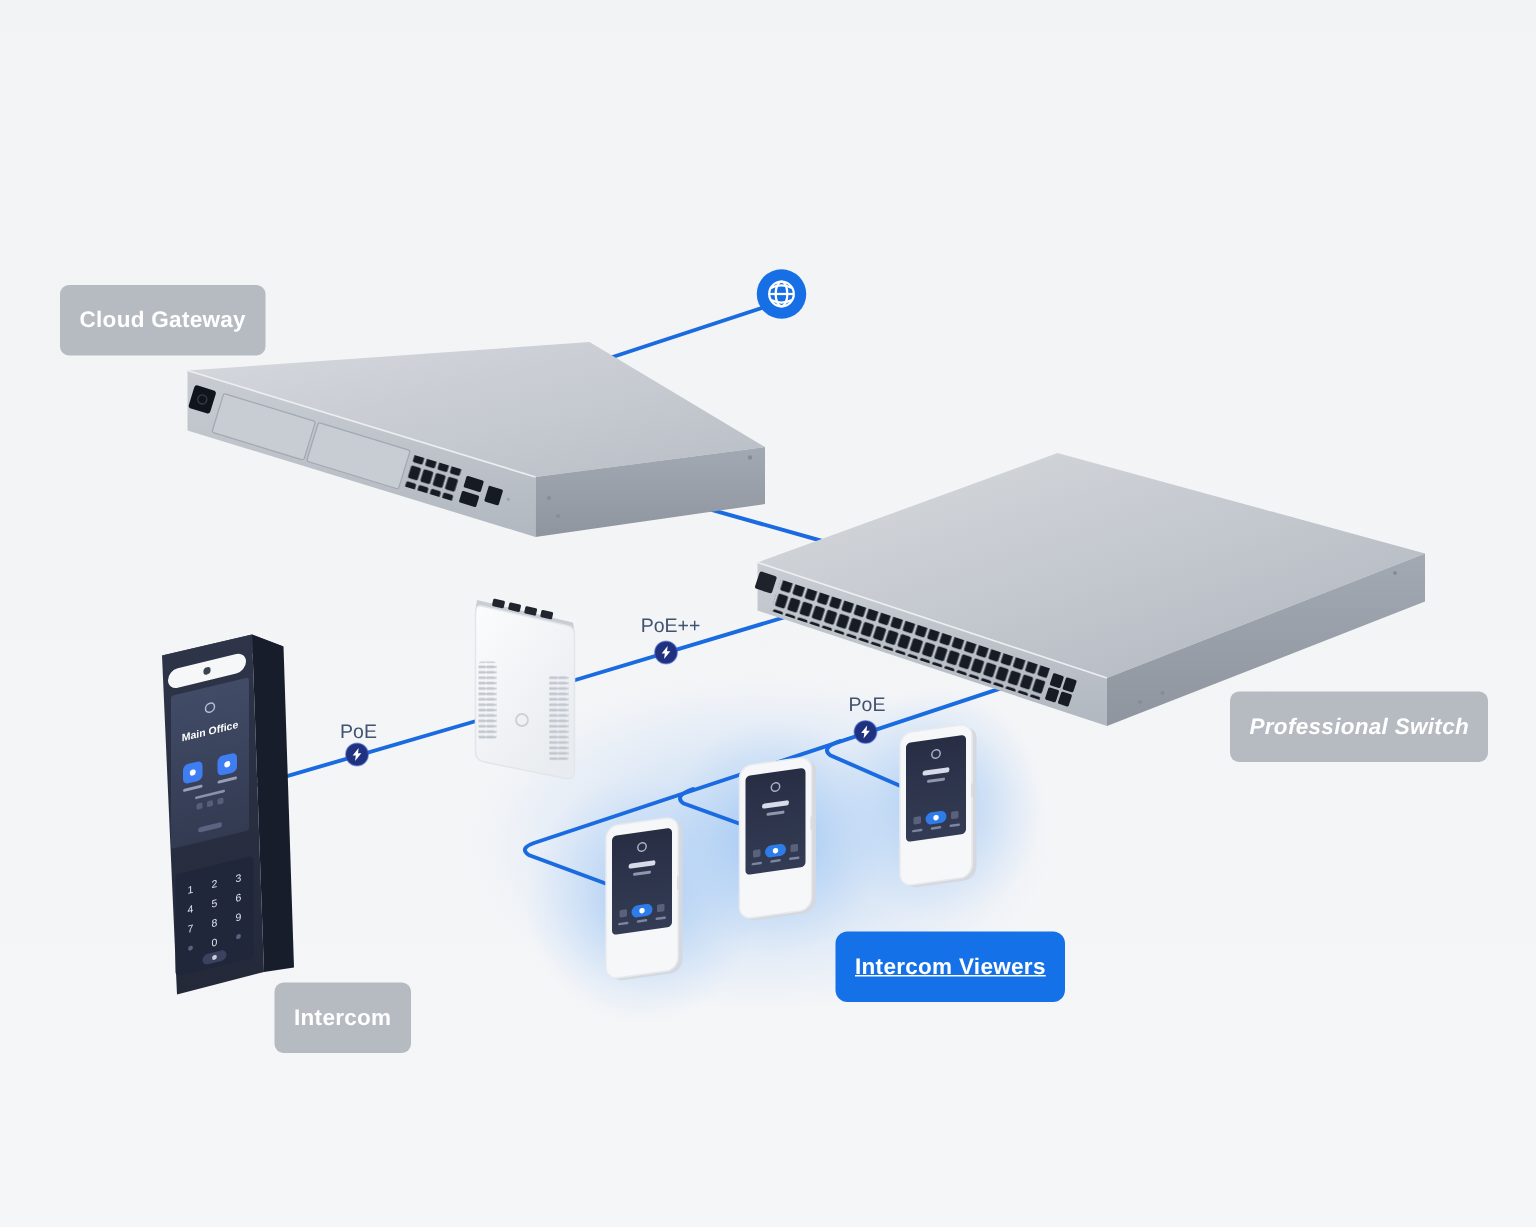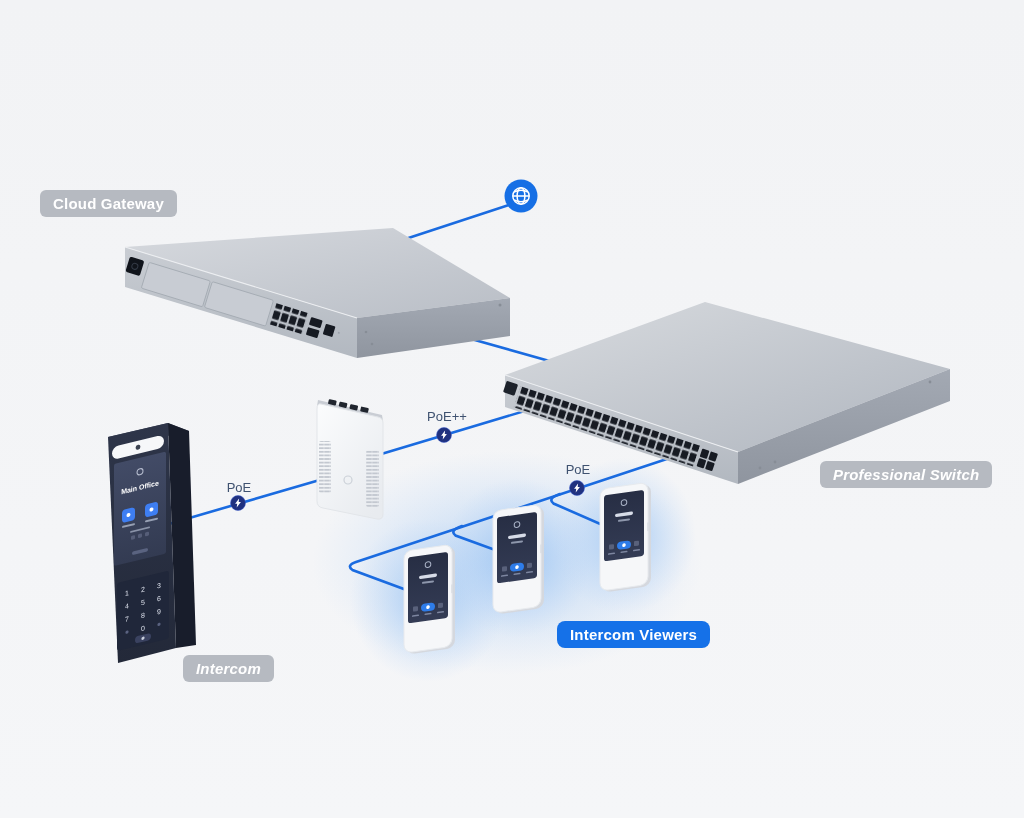--- a/index.html
+++ b/index.html
@@ -2,23 +2,23 @@
 <html><head>
 <meta charset="utf-8">
 <style>
   html,body{margin:0;padding:0;}
   body{width:1024px;height:818px;overflow:hidden;
        font-family:"Liberation Sans",sans-serif;
        background:linear-gradient(#f2f3f5,#f5f6f8);}
   #stage{position:relative;width:1024px;height:818px;}
   #stage svg{position:absolute;left:0;top:0;}
   .badge{position:absolute;color:#fff;font-size:15px;font-weight:600;
-         letter-spacing:.2px;padding:5px 13px;border-radius:6px;
+         letter-spacing:.2px;padding:15px 13px;border-radius:6px;
          background:#b6bac1;white-space:nowrap;}
-  .badge-blue{background:#1571e8;border-radius:8px;font-weight:700;}
+  .badge-blue{background:#1571e8;border-radius:8px;font-weight:700;text-decoration:underline;}
   svg text{font-family:"Liberation Sans",sans-serif;}
   .poe-label{font-size:13px;fill:#3f5270;font-weight:500;}
 </style>
 </head>
 <body>
 
 <div id="stage">
 <svg width="1024" height="818" viewBox="0 0 1024 818">
   <defs>
     <pattern id="pp" width="8.6" height="11" patternUnits="userSpaceOnUse">
@@ -257,15 +257,15 @@
     <text x="578" y="474" text-anchor="middle" class="poe-label">PoE</text>
     <g transform="translate(577,488)">
       <circle r="7.5" fill="#20317f" stroke="#3a5bd0" stroke-opacity="0.5"></circle>
       <path d="M 1.1,-4.4 L -2.9,0.7 L -0.8,0.7 L -1.3,4.4 L 2.9,-0.9 L 0.7,-0.9 Z" fill="#fff"></path>
     </g>
   </g>
 </svg>
 
 <div class="badge" style="left:40px;top:190px;">Cloud Gateway</div>
 <div class="badge" style="left:820px;top:461px;font-style:italic;">Professional Switch</div>
-<div class="badge" style="left:183px;top:655px;font-style:italic;">Intercom</div>
+<div class="badge" style="left:183px;top:655px;">Intercom</div>
 <div class="badge badge-blue" style="left:557px;top:621px;">Intercom Viewers</div>
 </div>
 
 </body></html>

